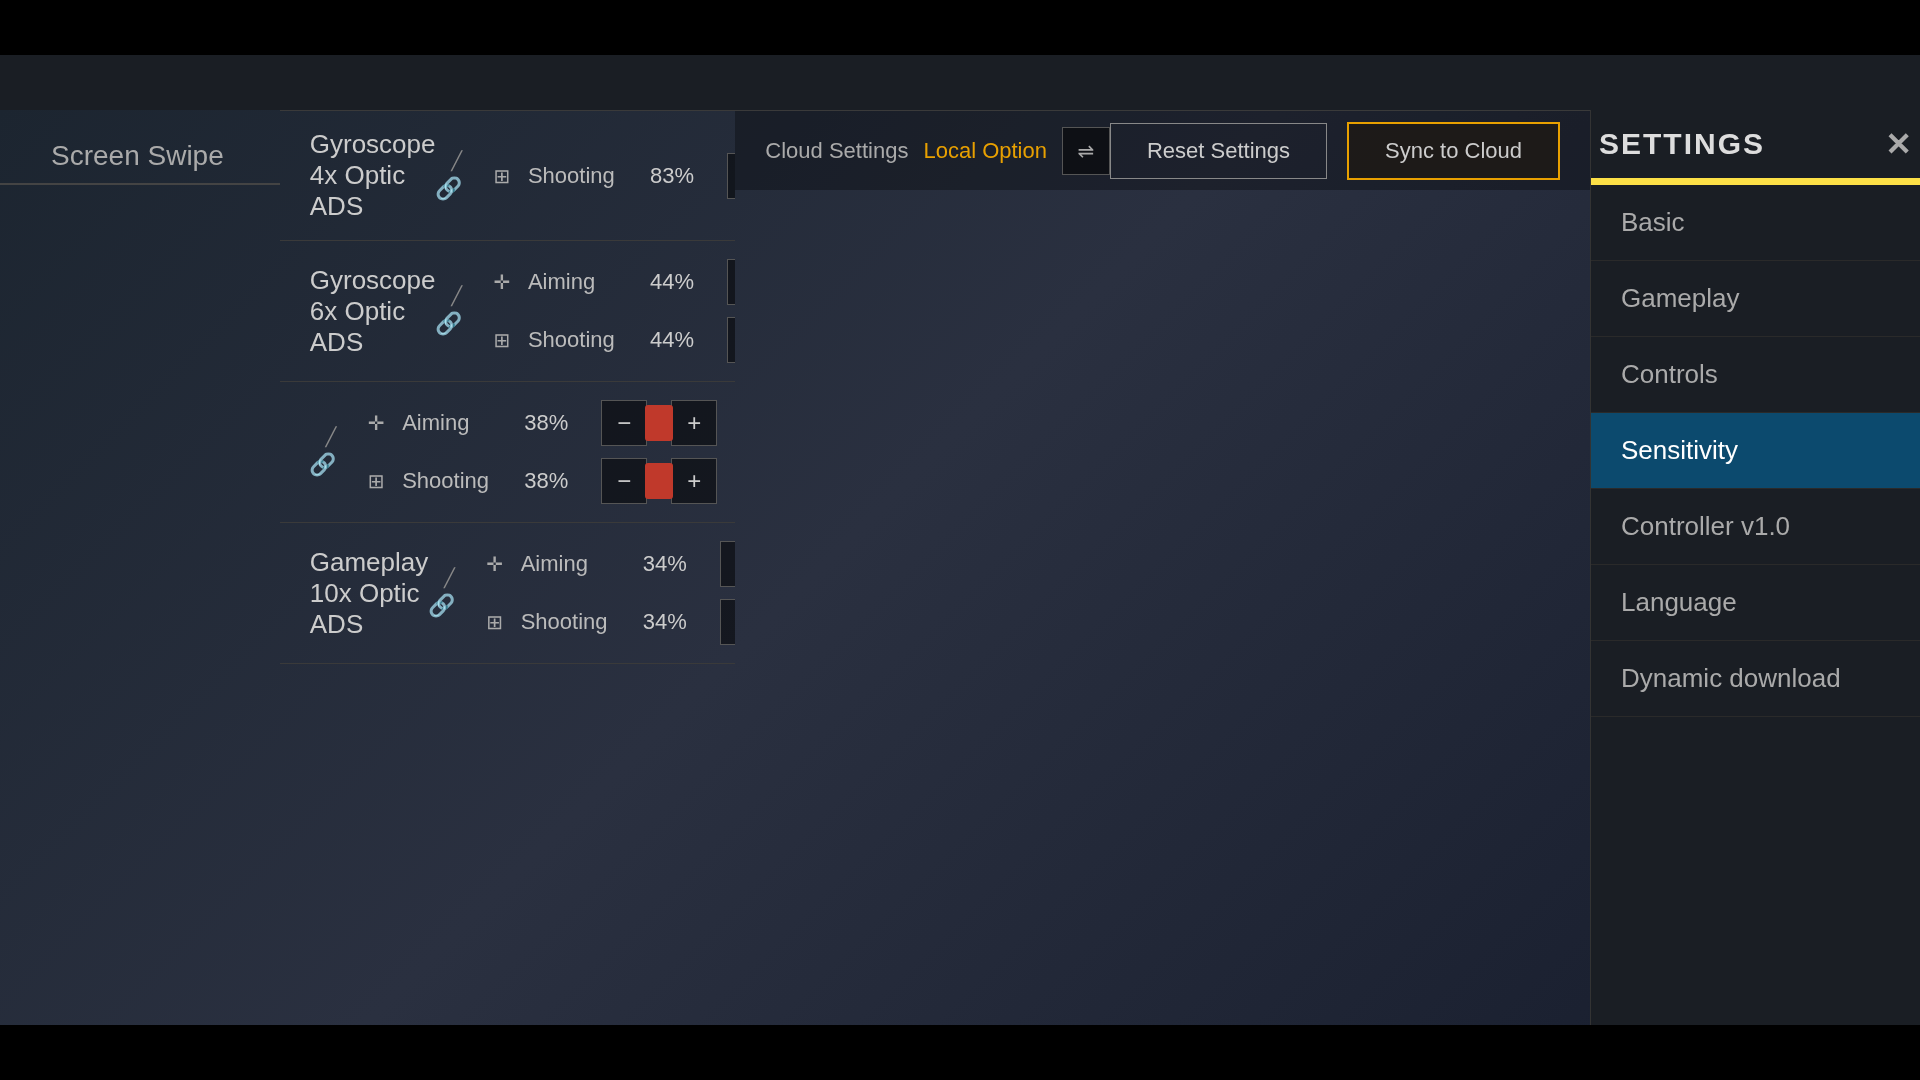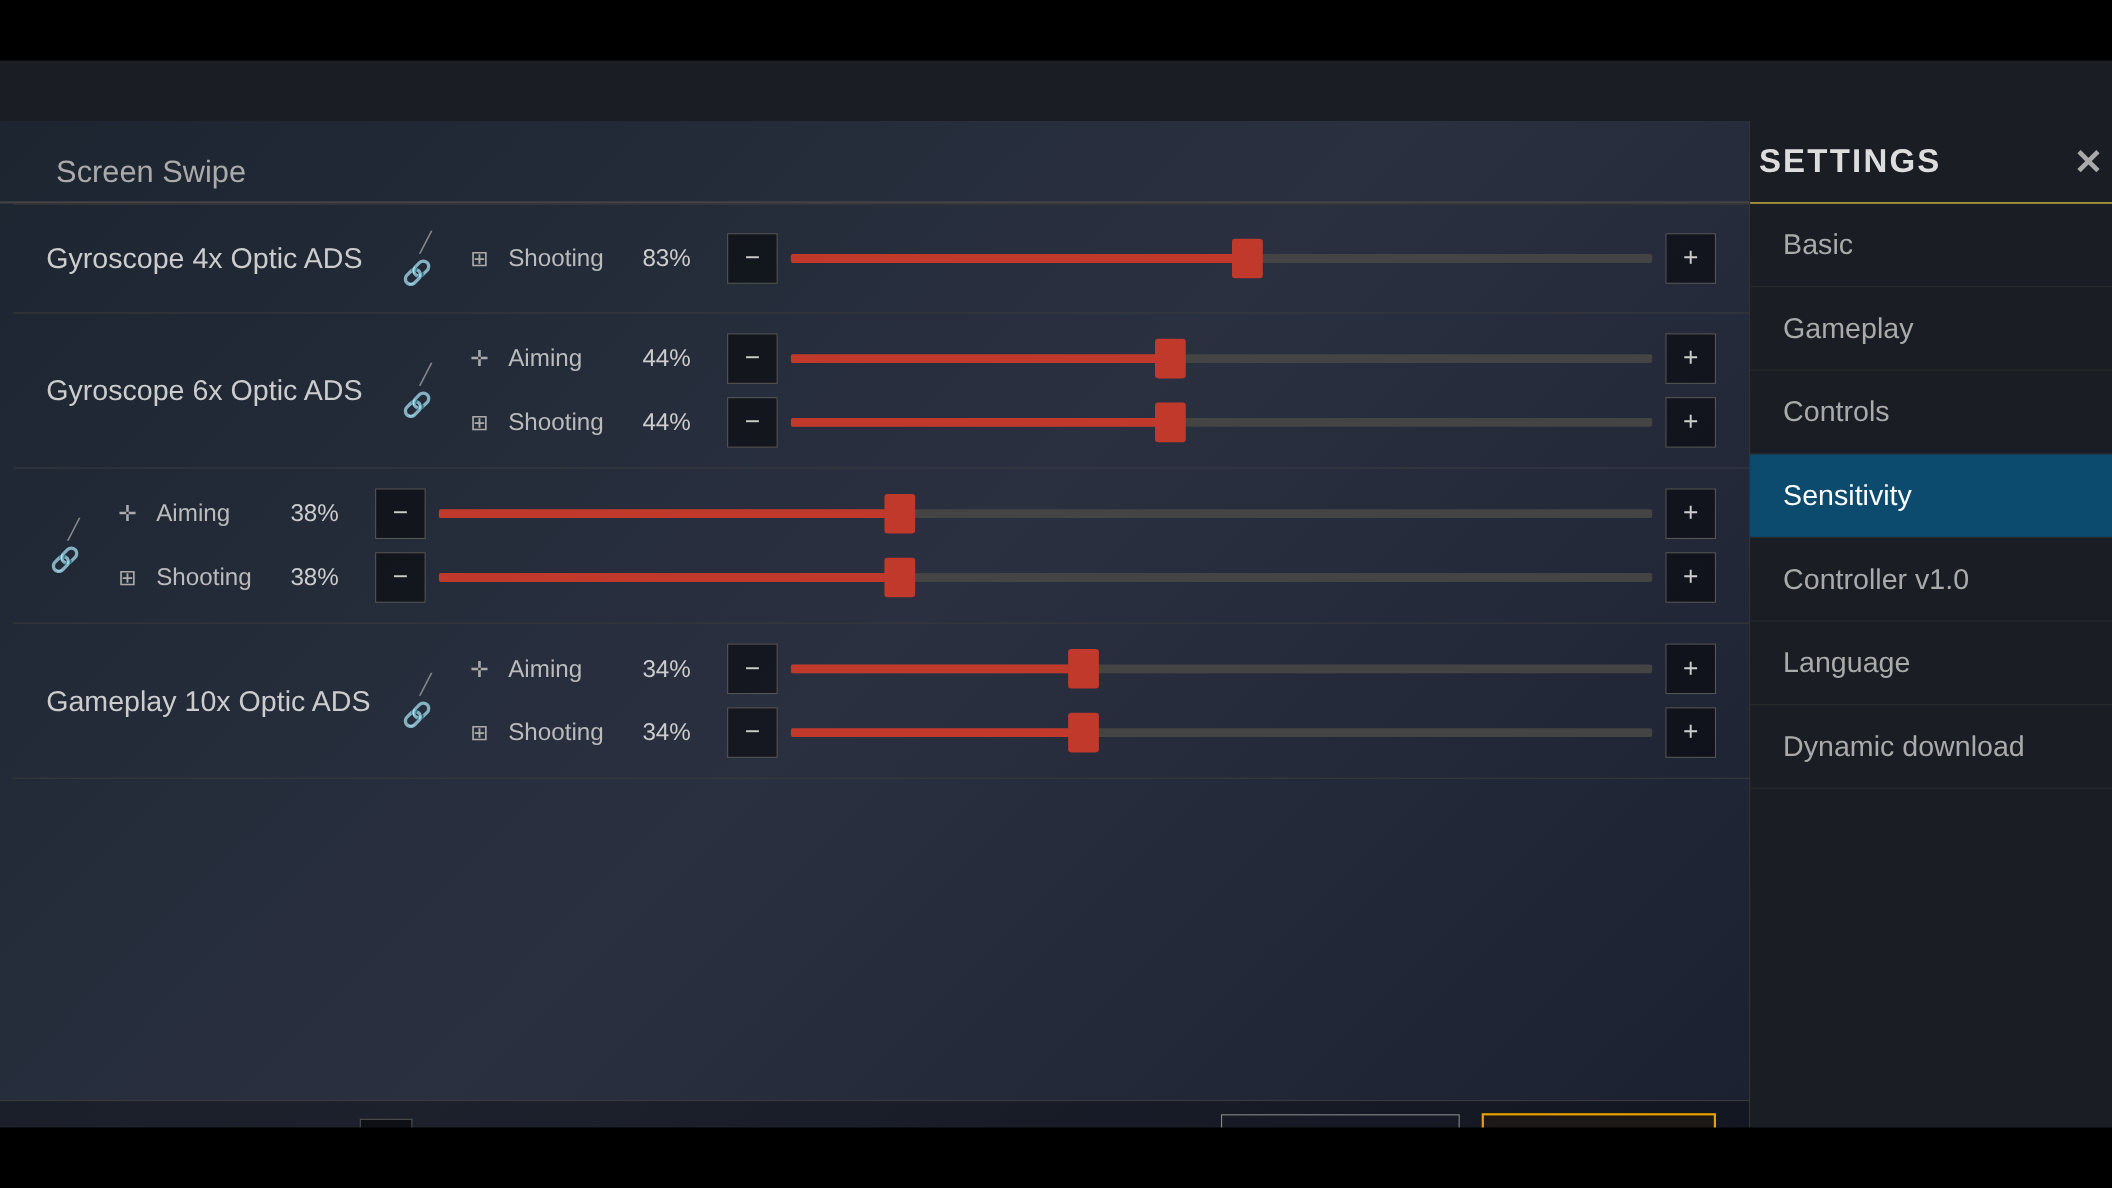--- a/index.html
+++ b/index.html
@@ -30,21 +30,21 @@
       width: 100%;
       height: calc(1080px - 110px);
       position: relative;
       top: 55px;
     }
 
     
     .content-area {
       flex: 1;
       display: flex;
-      flex-direction: column;
+      flex-direction: row;
       background: linear-gradient(135deg, #1c2530 0%, #2a3040 50%, #1a2030 100%);
       position: relative;
     }
 
     
     .tabs {
       display: flex;
       align-items: flex-end;
       padding: 0 20px;
       border-bottom: 2px solid #444;
@@ -64,21 +64,20 @@
       background: rgba(255,255,255,0.08);
       border: 1px solid #555;
       border-bottom: none;
     }
 
     
     .settings-list {
       flex: 1;
       overflow-y: auto;
       padding: 0;
-      margin-left: 12px;
     }
     .settings-list::-webkit-scrollbar { width: 6px; }
     .settings-list::-webkit-scrollbar-track { background: #222; }
     .settings-list::-webkit-scrollbar-thumb { background: #555; }
 
     .setting-section {
       border-bottom: 1px solid #3a3a3a;
       display: flex;
       align-items: center;
       padding: 18px 30px;
@@ -267,21 +266,21 @@
       border-left: 1px solid #333;
       display: flex;
       flex-direction: column;
     }
 
     .settings-header {
       display: flex;
       align-items: center;
       justify-content: space-between;
       padding: 20px 8px;
-      border-bottom: 1px solid #fde047;
+      border-bottom: 7px solid #fde047;
       height: 75px;
     }
 
     .settings-title {
       font-size: 30px;
       color: #ddd;
       letter-spacing: 2px;
       font-weight: 600;
     }
 

